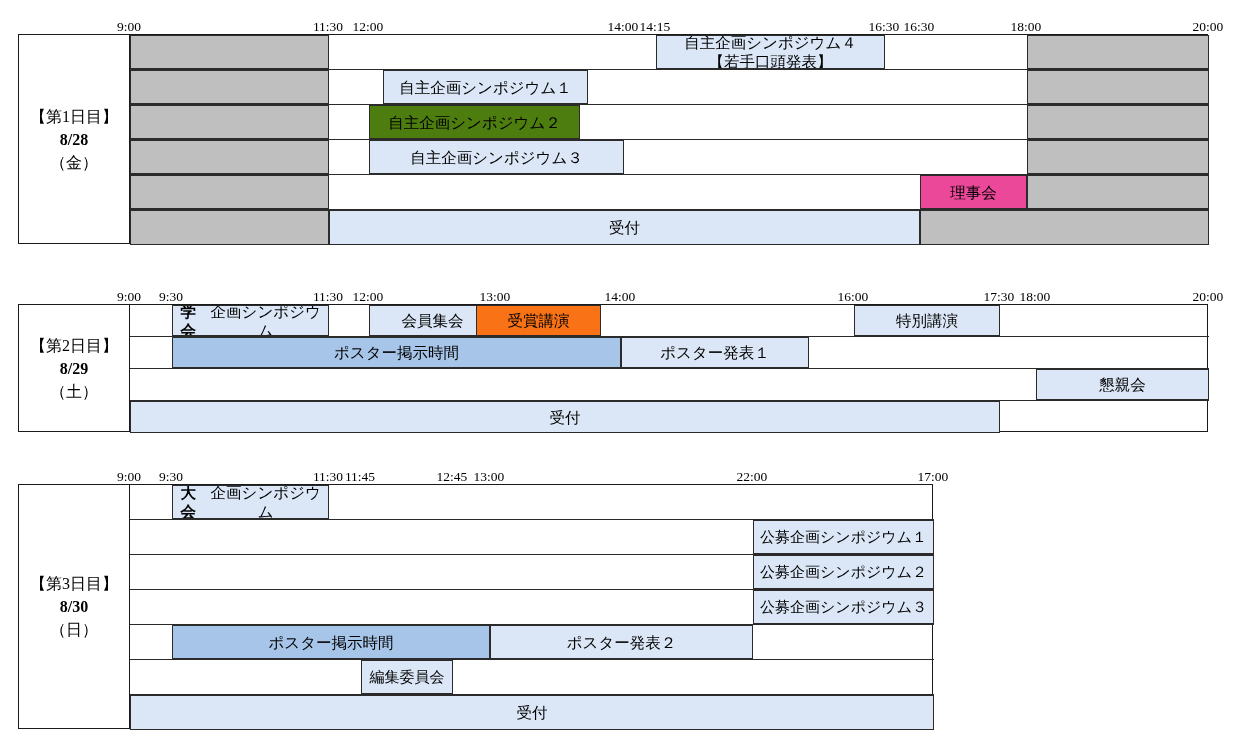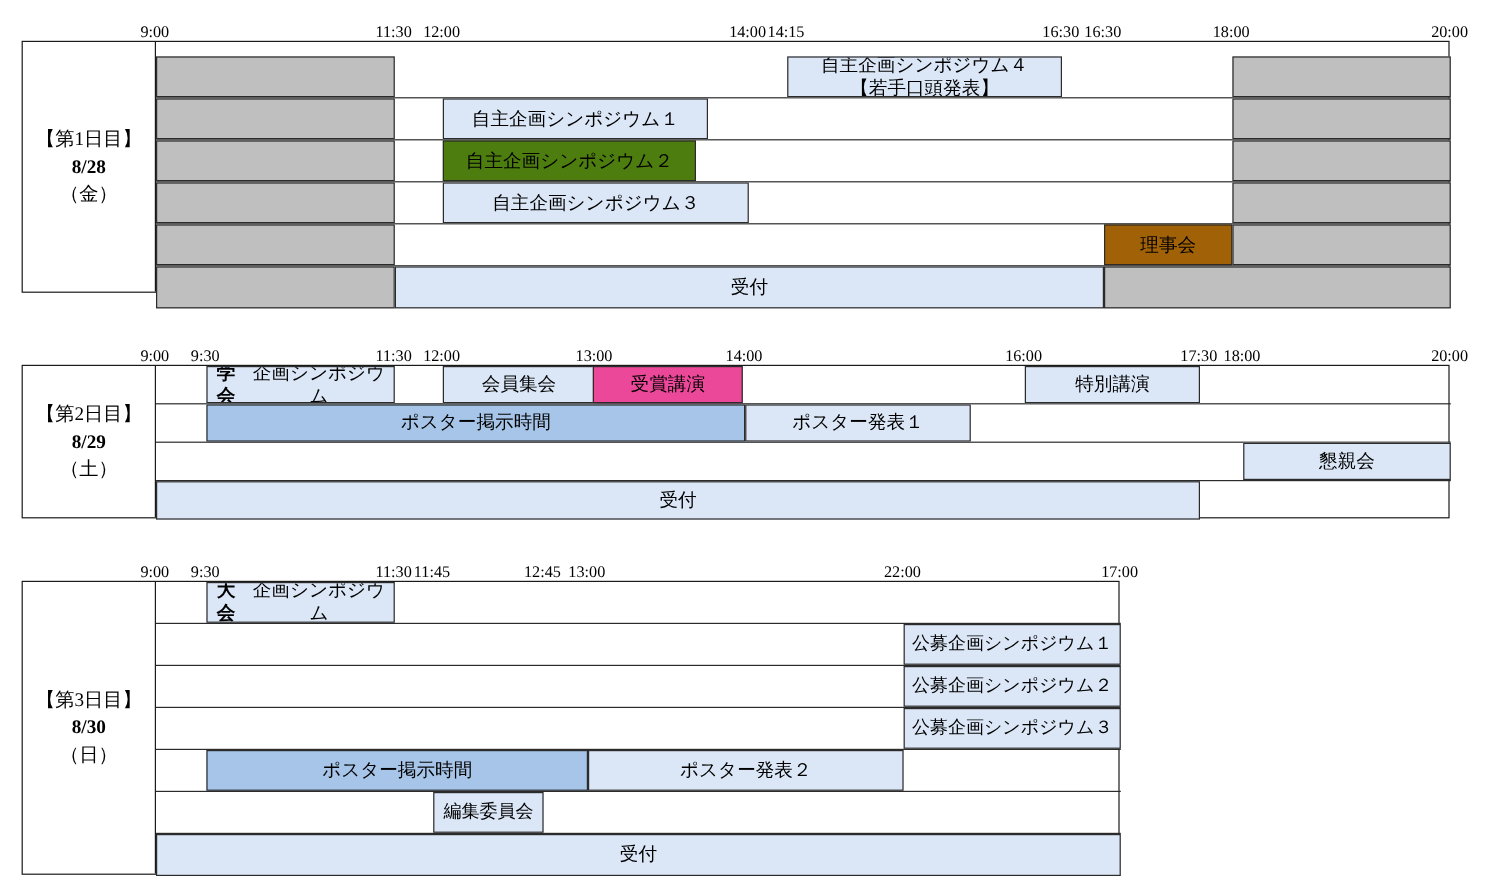--- a/index.html
+++ b/index.html
@@ -114,44 +114,44 @@
         <div class="tick-label" style="left: 1026px;">18:00</div>
         <div class="tick-label" style="left: 1208px;">20:00</div>
       </div>
       <div class="grid" style="position: absolute; left: 18px; top: 20px; width: 1190px; height: 210px;">
         <div class="daylabel" style="width: 111px;">
           <div class="l1">【第1日目】</div>
           <div class="l2">8/28</div>
           <div class="l3">（金）</div>
         </div>
         <div class="rows" style="left: 111px; width: 1079px;">
-          <div class="row" style="height: 35px; margin-top: 12px;">
+          <div class="row" style="height: 35px;">
             <div class="ev" style="left: 0px; width: 199px; background: rgb(191, 191, 191);"></div>
             <div class="ev" style="left: 526px; width: 229px; background: rgb(219, 231, 246);">自主企画シンポジウム４
 【若手口頭発表】</div>
             <div class="ev" style="left: 897px; width: 182px; background: rgb(191, 191, 191);"></div>
           </div>
           <div class="row" style="height: 35px;">
             <div class="ev" style="left: 0px; width: 199px; background: rgb(191, 191, 191);"></div>
-            <div class="ev" style="left: 239px; width: 221px; background: rgb(219, 231, 246);">自主企画シンポジウム１</div>
+            <div class="ev" style="left: 253px; width: 205px; background: rgb(219, 231, 246);">自主企画シンポジウム１</div>
             <div class="ev" style="left: 897px; width: 182px; background: rgb(191, 191, 191);"></div>
           </div>
           <div class="row" style="height: 35px;">
             <div class="ev" style="left: 0px; width: 199px; background: rgb(191, 191, 191);"></div>
             <div class="ev" style="left: 239px; width: 211px; background: #4d7c0f;">自主企画シンポジウム２</div>
             <div class="ev" style="left: 897px; width: 182px; background: rgb(191, 191, 191);"></div>
           </div>
           <div class="row" style="height: 35px;">
             <div class="ev" style="left: 0px; width: 199px; background: rgb(191, 191, 191);"></div>
             <div class="ev" style="left: 239px; width: 255px; background: rgb(219, 231, 246);">自主企画シンポジウム３</div>
             <div class="ev" style="left: 897px; width: 182px; background: rgb(191, 191, 191);"></div>
           </div>
           <div class="row" style="height: 35px;">
             <div class="ev" style="left: 0px; width: 199px; background: rgb(191, 191, 191);"></div>
-            <div class="ev" style="left: 790px; width: 107px; background: #a16207;">理事会</div>
+            <div class="ev" style="left: 790px; width: 107px; background: #ec4899;">理事会</div>
             <div class="ev" style="left: 897px; width: 182px; background: rgb(191, 191, 191);"></div>
           </div>
           <div class="row" style="height: 35px;">
             <div class="ev" style="left: 0px; width: 199px; background: rgb(191, 191, 191);"></div>
             <div class="ev" style="left: 199px; width: 591px; background: rgb(219, 231, 246);">受付</div>
             <div class="ev" style="left: 790px; width: 289px; background: rgb(191, 191, 191);"></div>
           </div>
         </div>
       </div>
     </div>
@@ -171,21 +171,21 @@
       <div class="grid" style="position: absolute; left: 18px; top: 20px; width: 1190px; height: 128px;">
         <div class="daylabel" style="width: 111px;">
           <div class="l1">【第2日目】</div>
           <div class="l2">8/29</div>
           <div class="l3">（土）</div>
         </div>
         <div class="rows" style="left: 111px; width: 1079px;">
           <div class="row" style="height: 32px;">
             <div class="ev" style="left: 42px; width: 157px; background: rgb(219, 231, 246);"><b>学会</b>企画シンポジウム</div>
             <div class="ev" style="left: 239px; width: 127px; background: rgb(219, 231, 246);">会員集会</div>
-            <div class="ev" style="left: 364px; width: 125px; background: #ec4899;">受賞講演</div>
+            <div class="ev" style="left: 346px; width: 125px; background: #f97316;">受賞講演</div>
             <div class="ev" style="left: 724px; width: 146px; background: rgb(219, 231, 246);">特別講演</div>
           </div>
           <div class="row" style="height: 32px;">
             <div class="ev" style="left: 42px; width: 449px; background: rgb(166, 197, 232);">ポスター掲示時間</div>
             <div class="ev" style="left: 491px; width: 188px; background: rgb(219, 231, 246);">ポスター発表１</div>
           </div>
           <div class="row" style="height: 32px;">
             <div class="ev" style="left: 906px; width: 173px; background: rgb(219, 231, 246);">懇親会</div>
           </div>
           <div class="row" style="height: 32px;">

